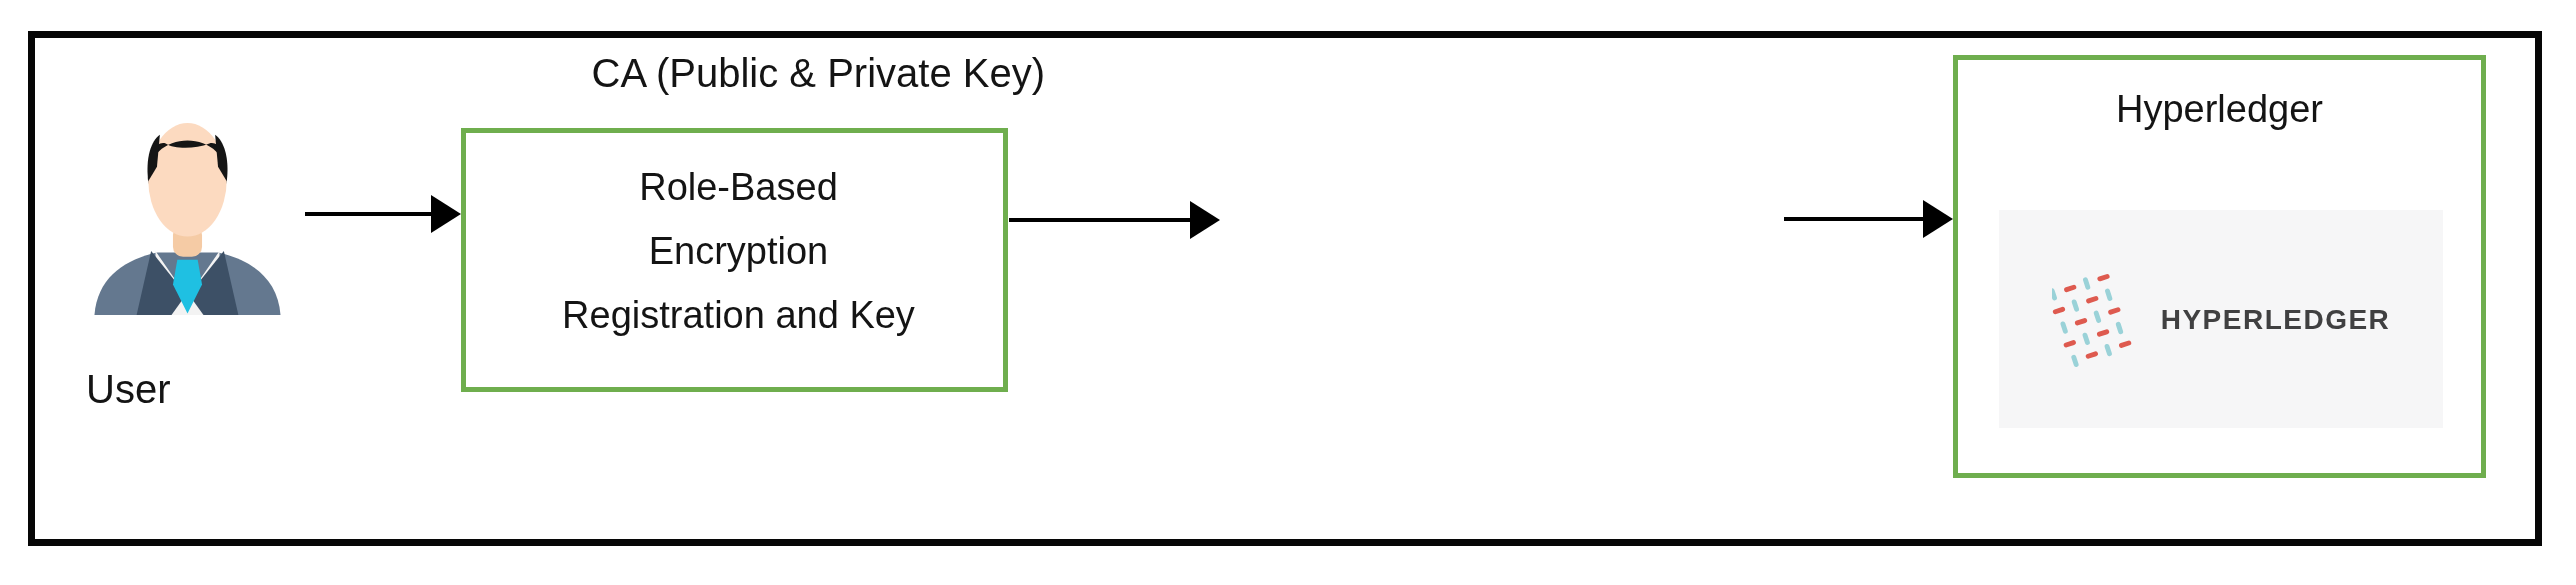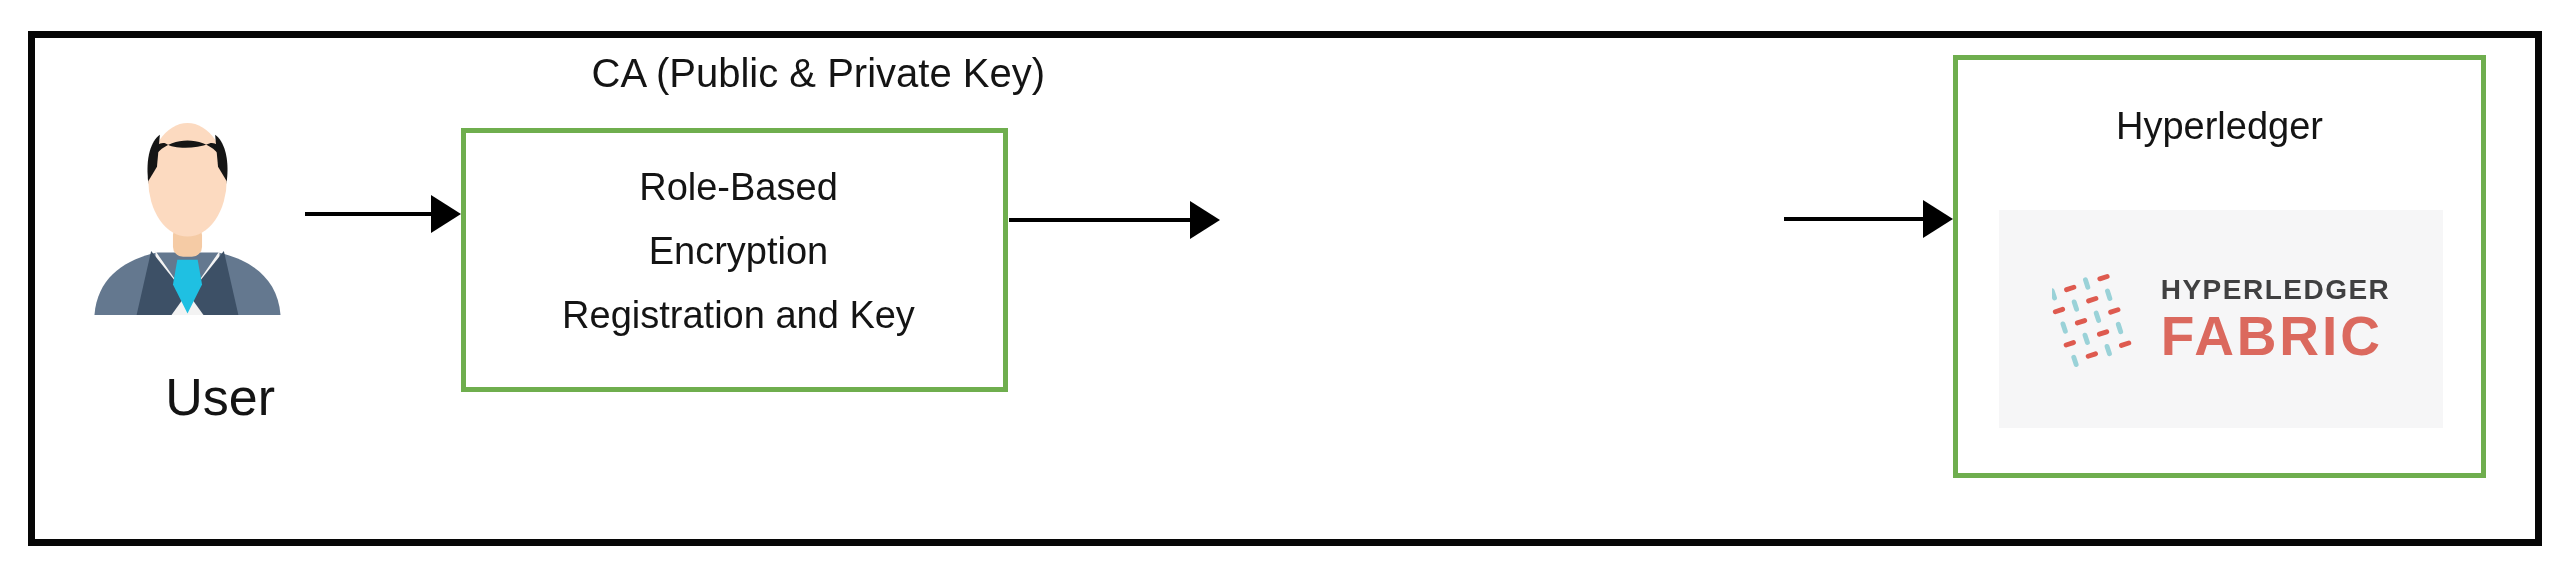--- a/index.html
+++ b/index.html
@@ -10,31 +10,31 @@
   .frame{
     position:absolute;left:28px;top:31px;width:2514px;height:515px;
     border:7.3px solid #060606;box-sizing:border-box;background:#ffffff;
   }
   .gbox{
     position:absolute;border:5.8px solid #6FAE4E;box-sizing:border-box;background:#ffffff;
     display:flex;flex-direction:column;align-items:center;
   }
   .box-reg{left:461px;top:128px;width:547px;height:264px;padding-top:22px;padding-left:8px;}
   .box-login{left:1220px;top:129px;width:563px;height:173px;padding-top:28px;}
-  .box-composer{left:1953px;top:55px;width:533px;height:423px;padding-top:34px;}
+  .box-composer{left:1953px;top:55px;width:533px;height:423px;padding-top:17px;}
   .boxline{font-size:38px;line-height:64px;text-align:center;white-space:nowrap;color:#141414;}
   .caption{
     position:absolute;left:464px;top:51px;width:581px;text-align:right;
     font-size:40px;line-height:45px;color:#141414;white-space:nowrap;
   }
   .user-wrap{position:absolute;left:86px;top:107px;width:203px;height:327px;}
   .user-svg{position:absolute;left:7.3px;top:0;width:189px;height:208px;}
   .user-label{
-    position:absolute;left:0;top:260px;width:189px;text-align:right;
-    font-size:52px;color:#141414;
+    position:absolute;left:0;top:260px;width:189px;text-align:left;
+    font-size:40px;color:#141414;
   }
   .arrow{position:absolute;display:flex;align-items:center;height:38px;}
   .arrow .shaft{flex:1;height:4.4px;background:#000;}
   .arrow .head{
     width:0;height:0;border-left:30.5px solid #000;
     border-top:19px solid transparent;border-bottom:19px solid transparent;
   }
   .arrow1{left:305px;top:195px;width:156px;}
   .arrow2{left:1009px;top:201px;width:211px;}
   .arrow3{left:1784px;top:200px;width:169px;}
@@ -126,18 +126,17 @@
           <rect x="57" y="92" width="18" height="7" rx="3.5" fill="#DE5A4F"></rect>
           <rect x="87" y="87" width="7" height="18" rx="3.5" fill="#9AD2D8"></rect>
           <rect x="12" y="112" width="7" height="18" rx="3.5" fill="#9AD2D8"></rect>
           <rect x="32" y="117" width="18" height="7" rx="3.5" fill="#DE5A4F"></rect>
           <rect x="62" y="112" width="7" height="18" rx="3.5" fill="#9AD2D8"></rect>
           <rect x="82" y="117" width="18" height="7" rx="3.5" fill="#DE5A4F"></rect>
         </g>
       </svg>
       <div class="logo-text">
         <div class="logo-brand">HYPERLEDGER</div>
-        <div class="logo-product">FABRIC</div>
       </div>
     </div>
   </div>
 </div>
 
 
 </body></html>

